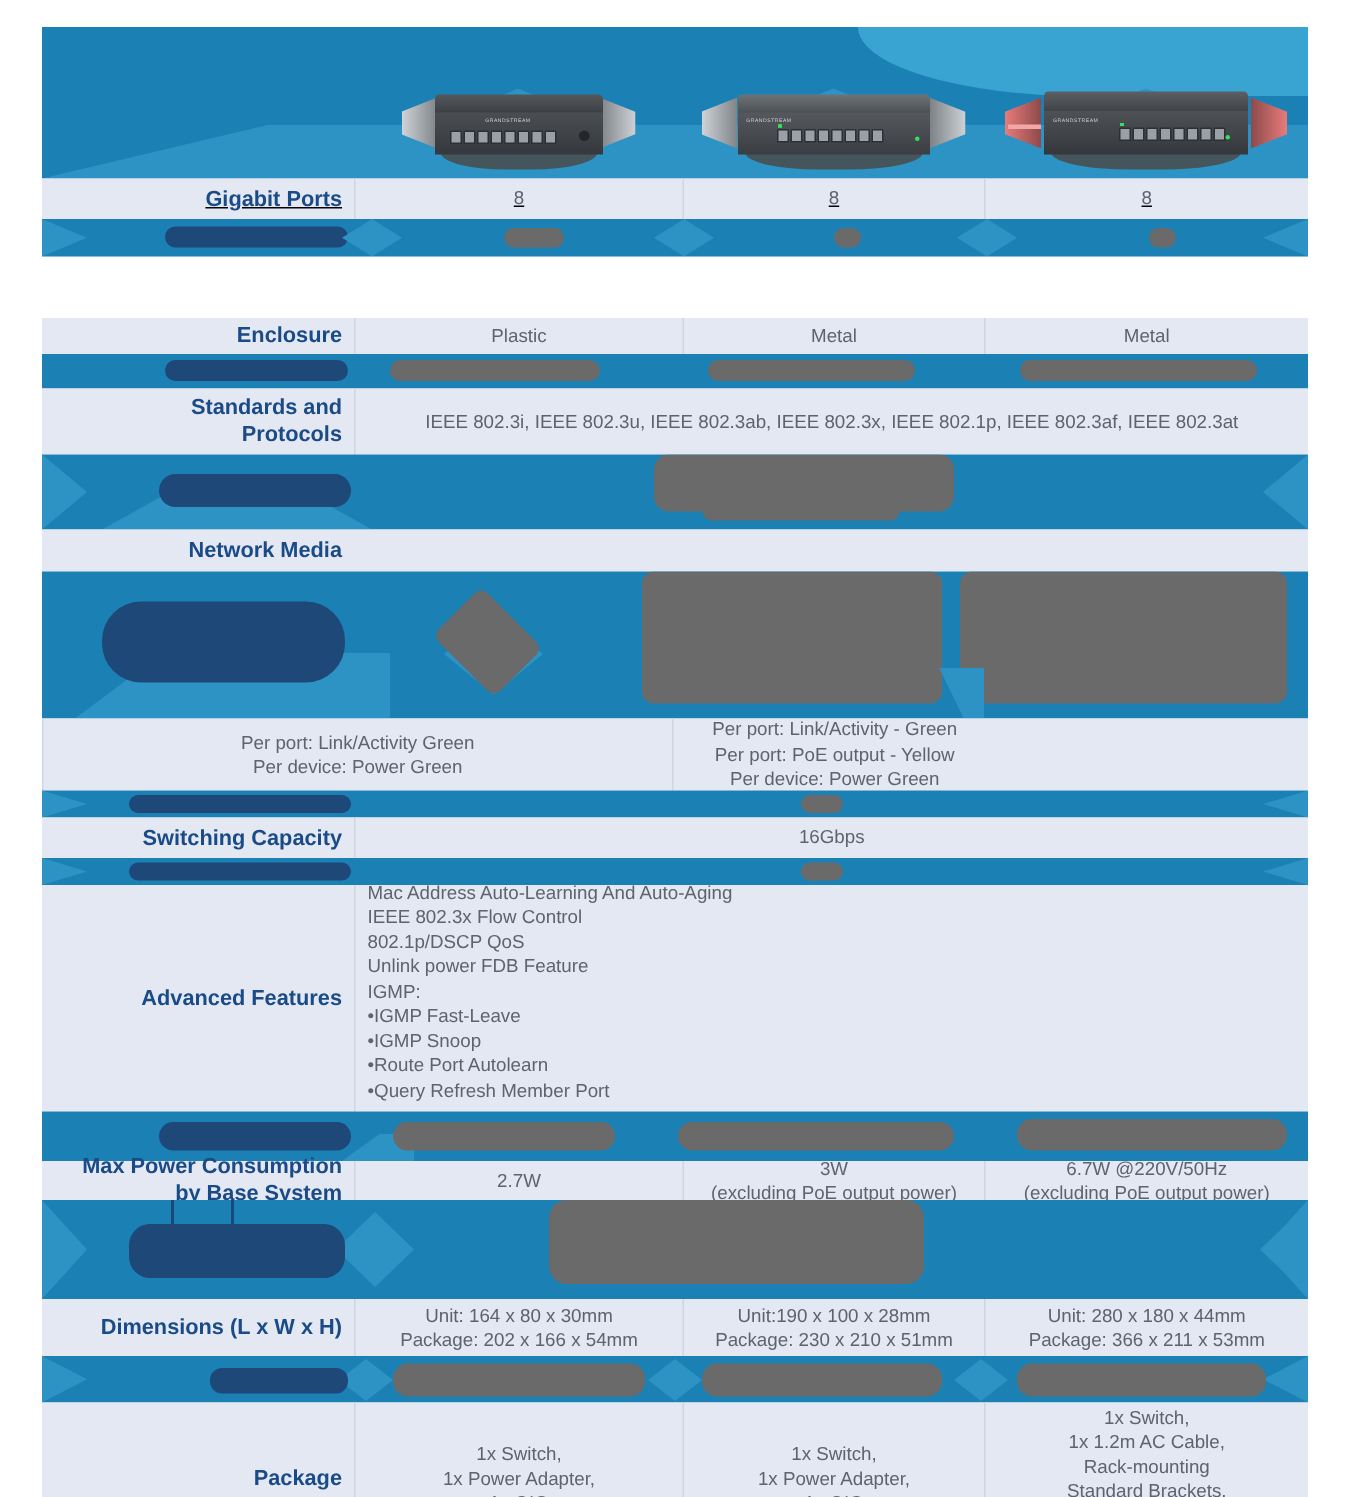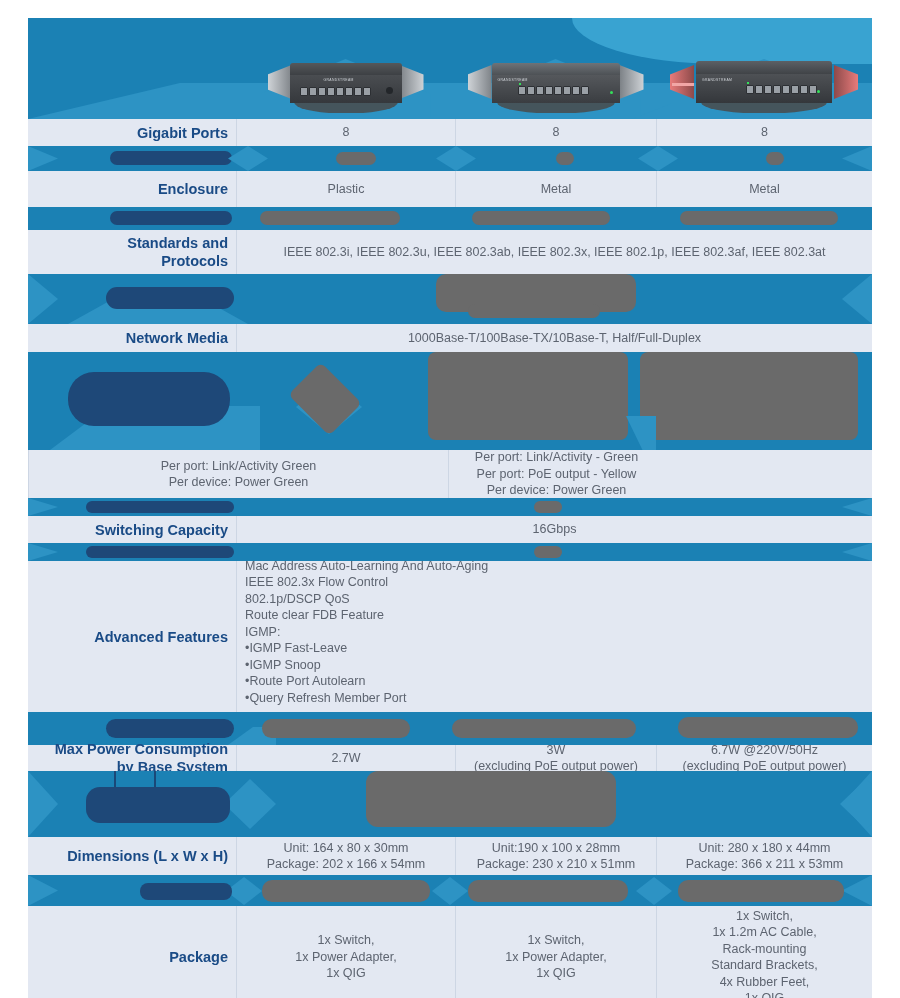--- a/index.html
+++ b/index.html
@@ -204,40 +204,40 @@
               </div>
           </div>
           <div style="position:absolute;right:12px;top:16px;width:3px;height:3px;border-radius:50%;background:#35e05a;"></div>
         </div>
       </div>
     </div>
   </div>
 
   <div class="tbl" style="top:119px;">
 
-    <div class="row row-light" style="height:27px;">
+    <div class="row row-light" style="height:27px;text-decoration:underline;">
       <div class="cell lbl c-label">Gigabit Ports</div>
       <div class="cell c1">8</div>
       <div class="cell c2">8</div>
       <div class="cell c3">8</div>
     </div>
 
     <div class="row row-blue" style="height:25px;">
       <div class="tri-left"></div>
       <div class="tri-right"></div>
       <div class="blob navy" style="left:82px;top:5px;width:122px;height:14px;"></div>
       <div class="blob gray" style="left:308px;top:6px;width:40px;height:13px;border-radius:7px;"></div>
       <div class="blob gray" style="left:528px;top:6px;width:18px;height:13px;border-radius:7px;"></div>
       <div class="blob gray" style="left:738px;top:6px;width:18px;height:13px;border-radius:7px;"></div>
       <div class="dia" style="left:200px;top:0;width:40px;height:25px;"></div>
       <div class="dia" style="left:408px;top:0;width:40px;height:25px;"></div>
       <div class="dia" style="left:610px;top:0;width:40px;height:25px;"></div>
     </div>
 
-    <div class="row row-light" style="height:36px;">
+    <div class="row row-light" style="height:24px;margin-top:41px;">
       <div class="cell lbl c-label">Enclosure</div>
       <div class="cell c1">Plastic</div>
       <div class="cell c2">Metal</div>
       <div class="cell c3">Metal</div>
     </div>
 
     <div class="row row-blue" style="height:23px;">
       <div class="blob navy" style="left:82px;top:4px;width:122px;height:14px;"></div>
       <div class="blob gray" style="left:232px;top:4px;width:140px;height:14px;border-radius:7px;"></div>
       <div class="blob gray" style="left:444px;top:4px;width:138px;height:14px;border-radius:7px;"></div>
@@ -258,21 +258,20 @@
       <div class="tri-left"></div>
       <div class="tri-right"></div>
       <div class="trap" style="left:40px;bottom:0;width:180px;height:22px;"></div>
       <div class="blob navy" style="left:78px;top:13px;width:128px;height:22px;border-radius:11px;"></div>
       <div class="blob gray" style="left:408px;top:0px;width:200px;height:38px;border-radius:10px;"></div>
       <div class="blob gray" style="left:440px;top:30px;width:132px;height:14px;border-radius:7px;"></div>
     </div>
 
     <div class="row row-light" style="height:28px;">
       <div class="cell lbl c-label">Network Media</div>
-      <div class="cell cspan3">1000Base-T/100Base-TX/10Base-T, Half/Full-Duplex</div>
     </div>
 
     <div class="row row-blue" style="height:98px;">
       <div class="trapup" style="left:22px;bottom:0;width:210px;height:44px;
             clip-path:polygon(28% 0,100% 0,100% 100%,0 100%);background:#2d93c4;"></div>
       <div class="blob navy" style="left:40px;top:20px;width:162px;height:54px;border-radius:26px;"></div>
       <div class="dia" style="left:268px;top:28px;width:66px;height:54px;"></div>
       <div class="blob gray" style="left:268px;top:24px;width:58px;height:46px;border-radius:6px;transform:rotate(45deg);"></div>
       <div class="blob gray" style="left:400px;top:0px;width:200px;height:88px;border-radius:8px;"></div>
       <div class="blob gray" style="left:612px;top:0px;width:218px;height:88px;border-radius:8px;"></div>
@@ -315,21 +314,21 @@
       <div class="blob gray" style="left:506px;top:3px;width:28px;height:12px;border-radius:6px;"></div>
     </div>
 
     <div class="row row-light" style="height:151px;">
       <div class="cell lbl c-label">Advanced Features</div>
       <div class="cell cspan3 left-al" style="align-items:flex-end;padding-top:9px;">
         <span style="text-align:left;">
           <span style="display:block;">Mac Address Auto-Learning And Auto-Aging</span>
           <span style="display:block;">IEEE 802.3x Flow Control</span>
           <span style="display:block;">802.1p/DSCP QoS</span>
-          <span style="display:block;">Route clear FDB Feature</span>
+          <span style="display:block;">Unlink power FDB Feature</span>
           <span style="display:block;">IGMP:</span>
           <span style="display:block;"> •IGMP Fast-Leave</span>
           <span style="display:block;"> •IGMP Snoop</span>
           <span style="display:block;"> •Route Port Autolearn</span>
           <span style="display:block;"> •Query Refresh Member Port</span>
         </span>
       </div>
     </div>
 
     <div class="row row-blue" style="height:33px;">

